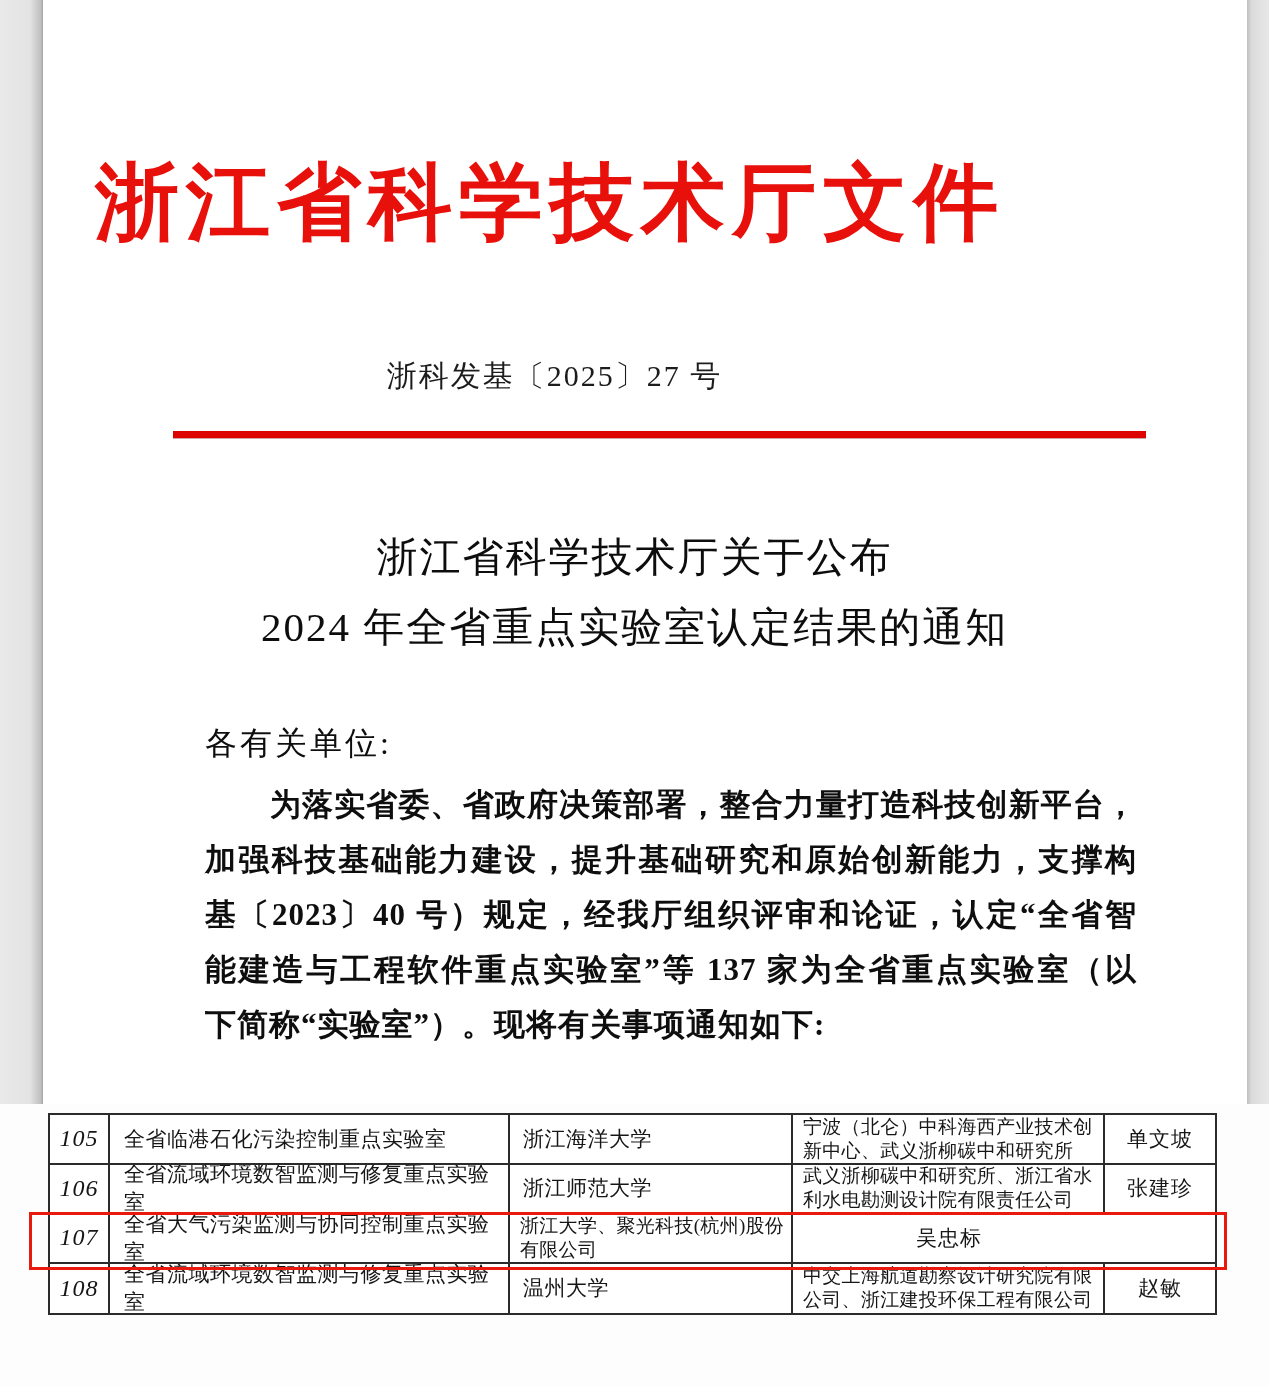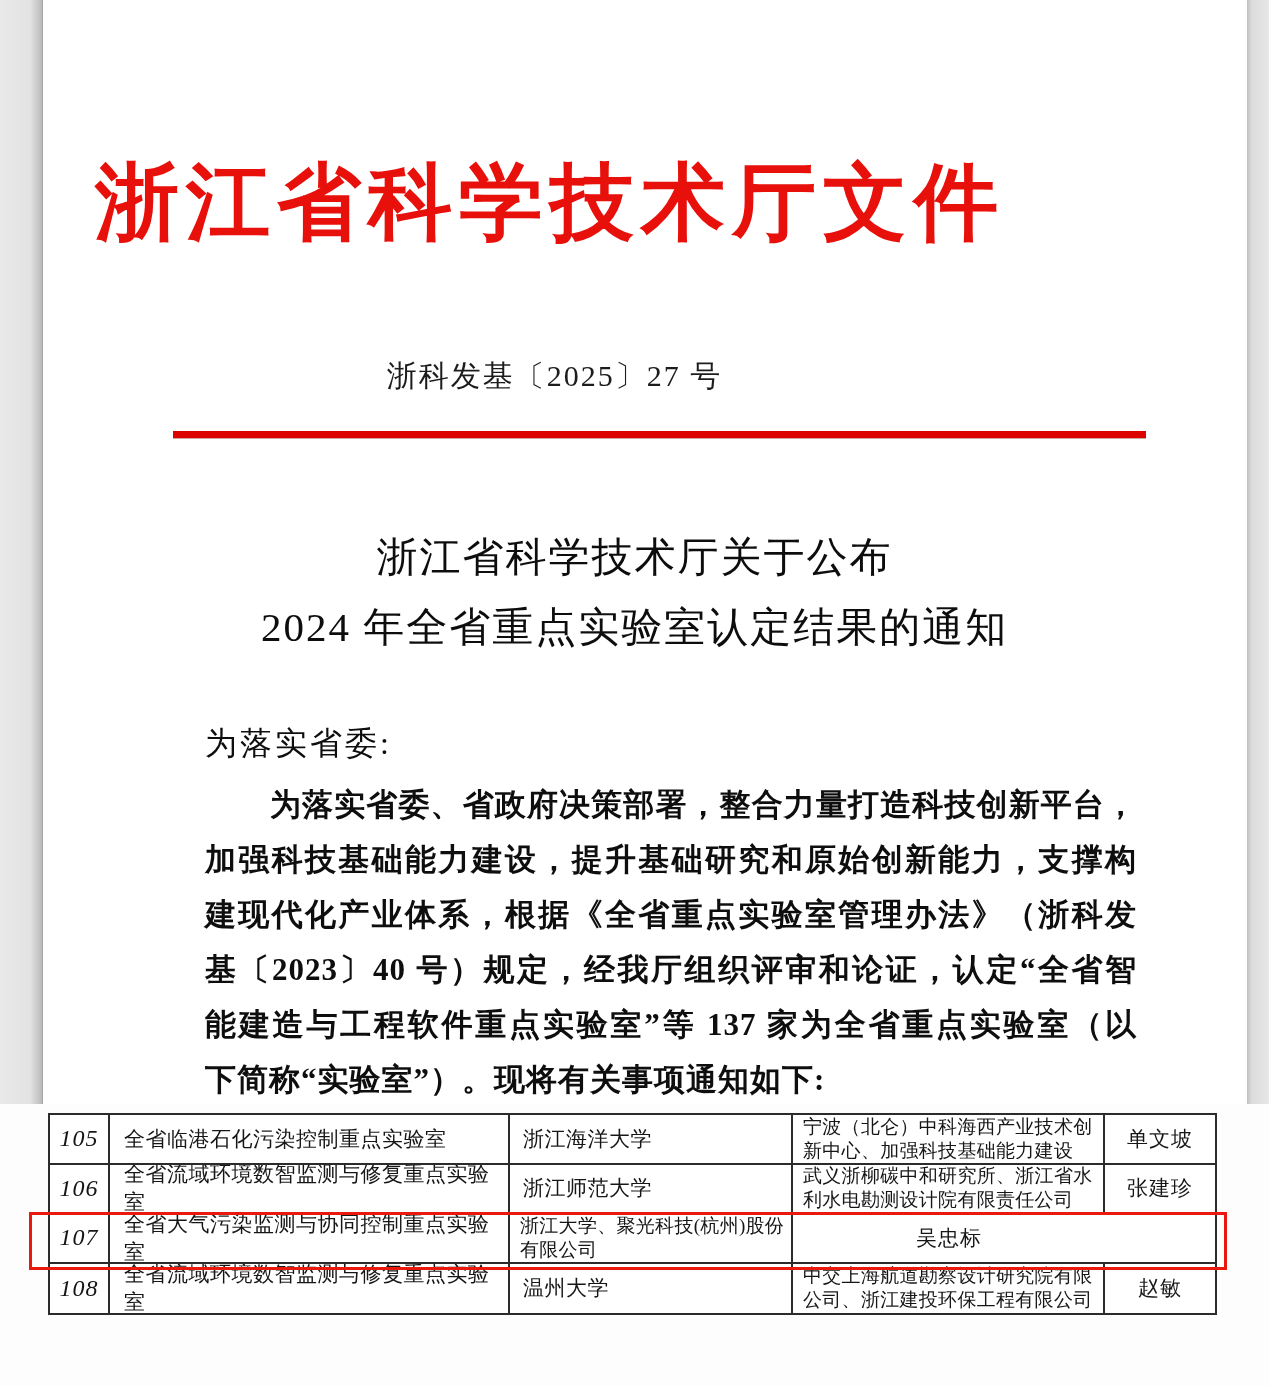--- a/index.html
+++ b/index.html
@@ -122,39 +122,38 @@
 <div class="edge-right"></div>
 <div class="sheet"></div>
 
 <div class="header-title">浙江省科学技术厅文件</div>
 <div class="doc-number">浙科发基〔2025〕27 号</div>
 <div class="red-rule"></div>
 
 <div class="notice-title l1">浙江省科学技术厅关于公布</div>
 <div class="notice-title l2">2024 年全省重点实验室认定结果的通知</div>
 
-<div class="salutation">为落实省委:</div>
+<div class="salutation">各有关单位:</div>
 <div class="body-paragraph">
     <div class="body-line first">为落实省委、省政府决策部署，整合力量打造科技创新平台，</div>
     <div class="body-line">加强科技基础能力建设，提升基础研究和原始创新能力，支撑构</div>
-    <div class="body-line">建现代化产业体系，根据《全省重点实验室管理办法》（浙科发</div>
     <div class="body-line">基〔2023〕40 号）规定，经我厅组织评审和论证，认定“全省智</div>
     <div class="body-line">能建造与工程软件重点实验室”等 137 家为全省重点实验室（以</div>
     <div class="body-line last">下简称“实验室”）。现将有关事项通知如下:</div>
   </div>
 
 <div class="table-slice">
   
 </div>
 <div class="results-table">
     <div class="t-row">
       <div class="t-cell c-no">105</div>
       <div class="t-cell c-lab">全省临港石化污染控制重点实验室</div>
       <div class="t-cell c-org">浙江海洋大学</div>
-      <div class="t-cell c-partners">宁波（北仑）中科海西产业技术创新中心、加强科技基础能力建设</div>
+      <div class="t-cell c-partners">宁波（北仑）中科海西产业技术创新中心、武义浙柳碳中和研究所</div>
       <div class="t-cell c-person">单文坡</div>
     </div>
     <div class="t-row">
       <div class="t-cell c-no">106</div>
       <div class="t-cell c-lab">全省流域环境数智监测与修复重点实验室</div>
       <div class="t-cell c-org">浙江师范大学</div>
       <div class="t-cell c-partners">武义浙柳碳中和研究所、浙江省水利水电勘测设计院有限责任公司</div>
       <div class="t-cell c-person">张建珍</div>
     </div>
     <div class="t-row">

